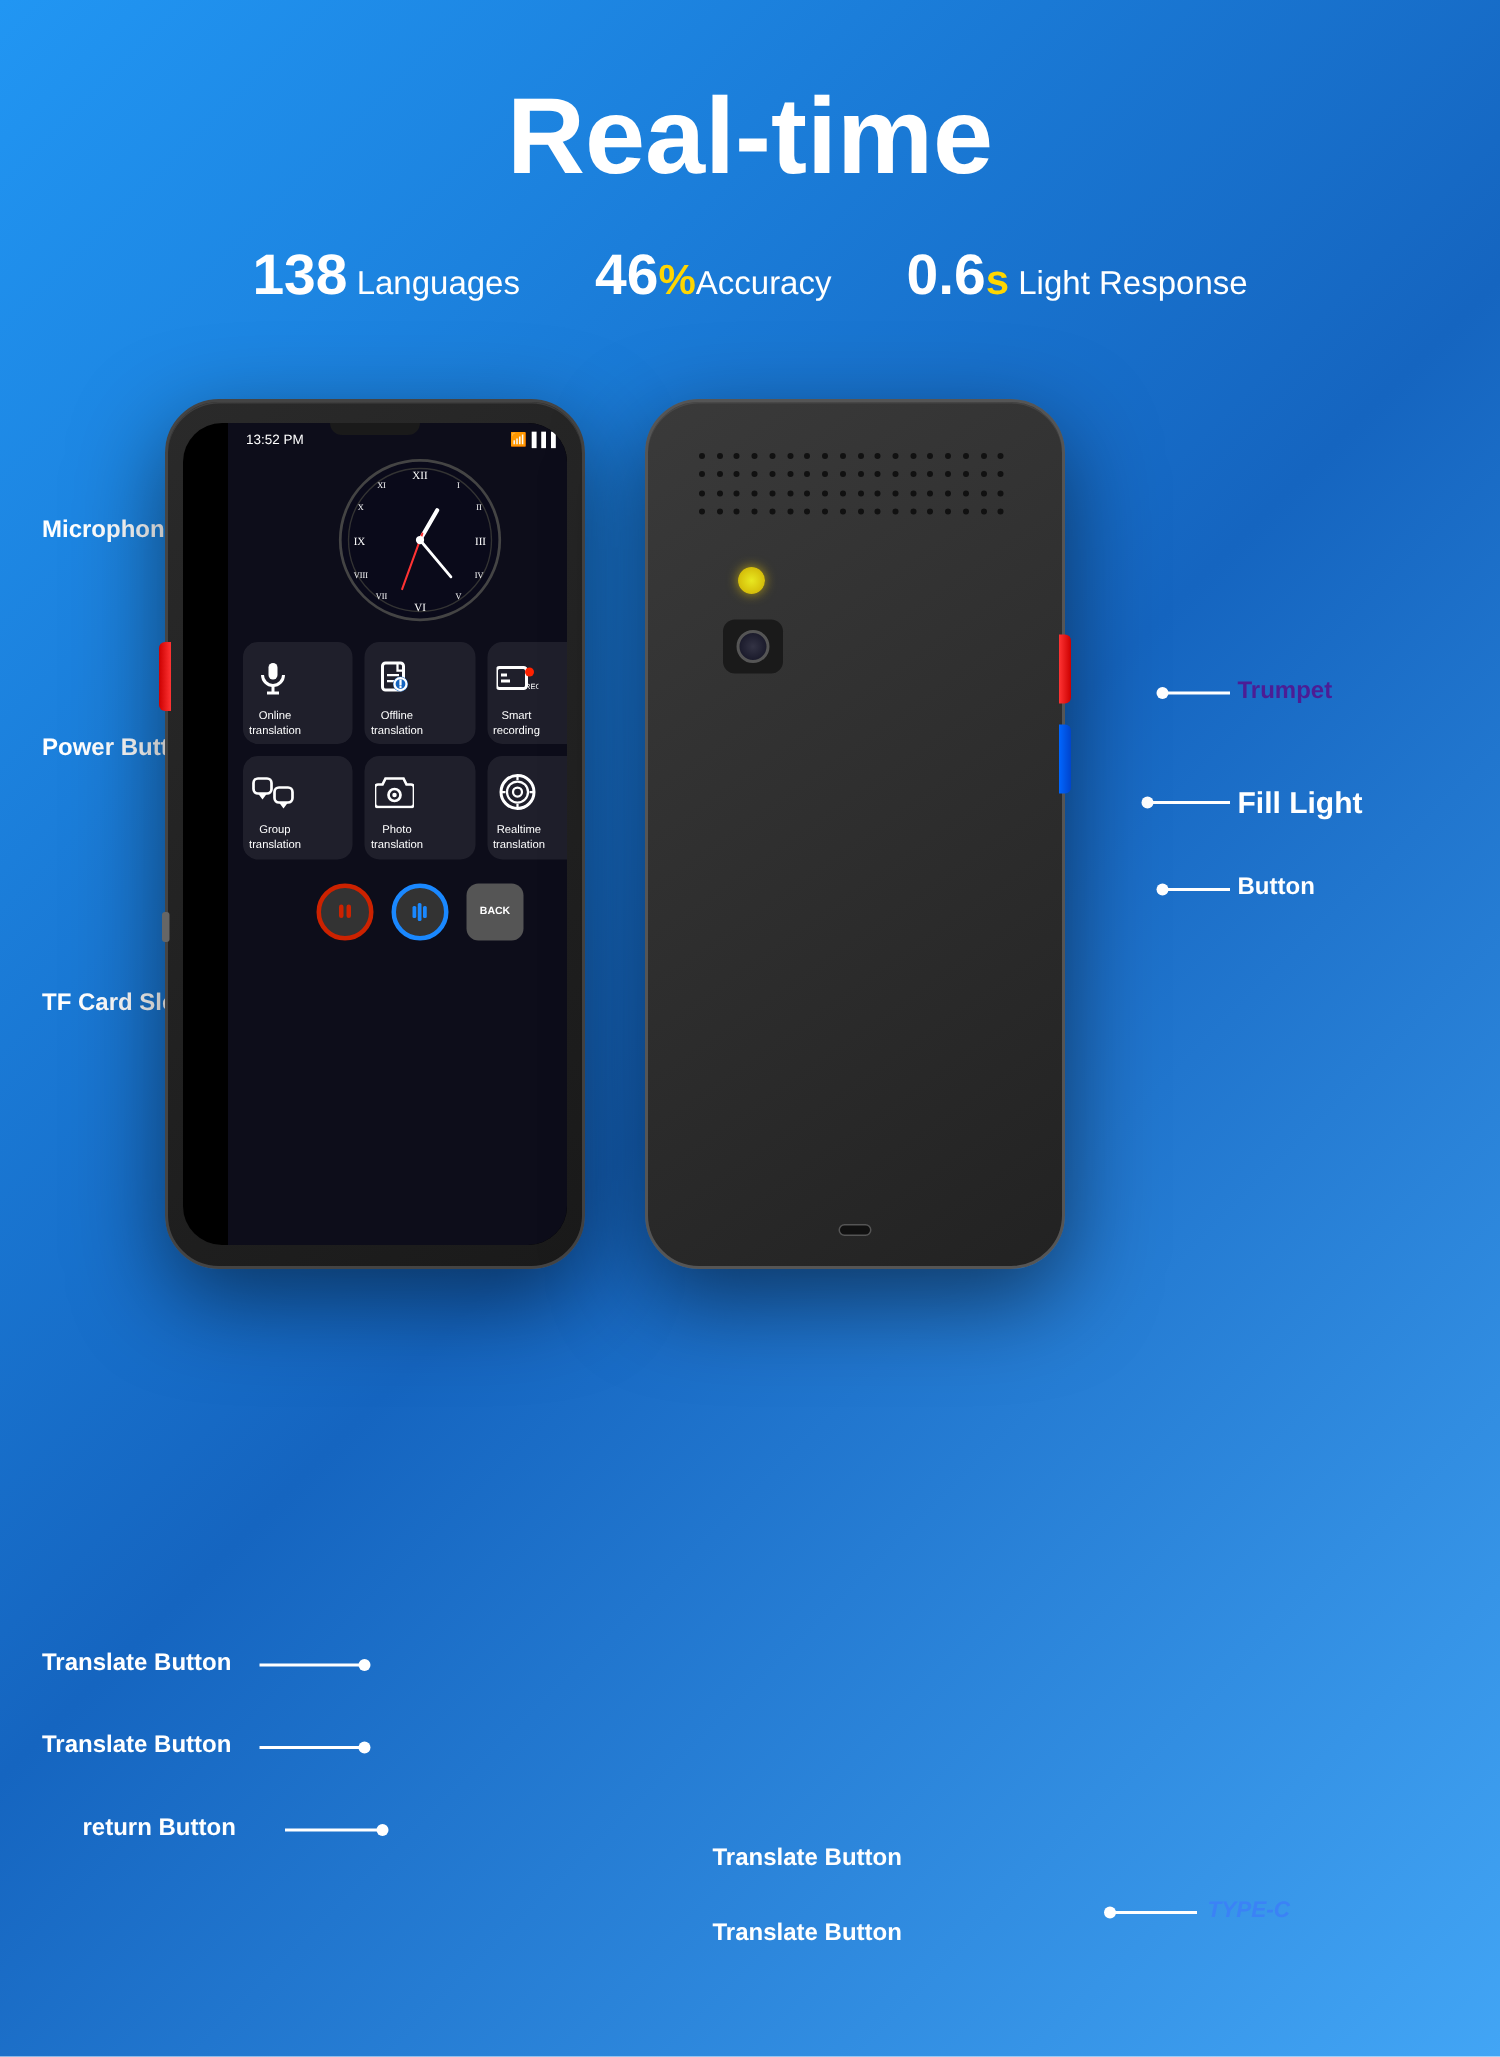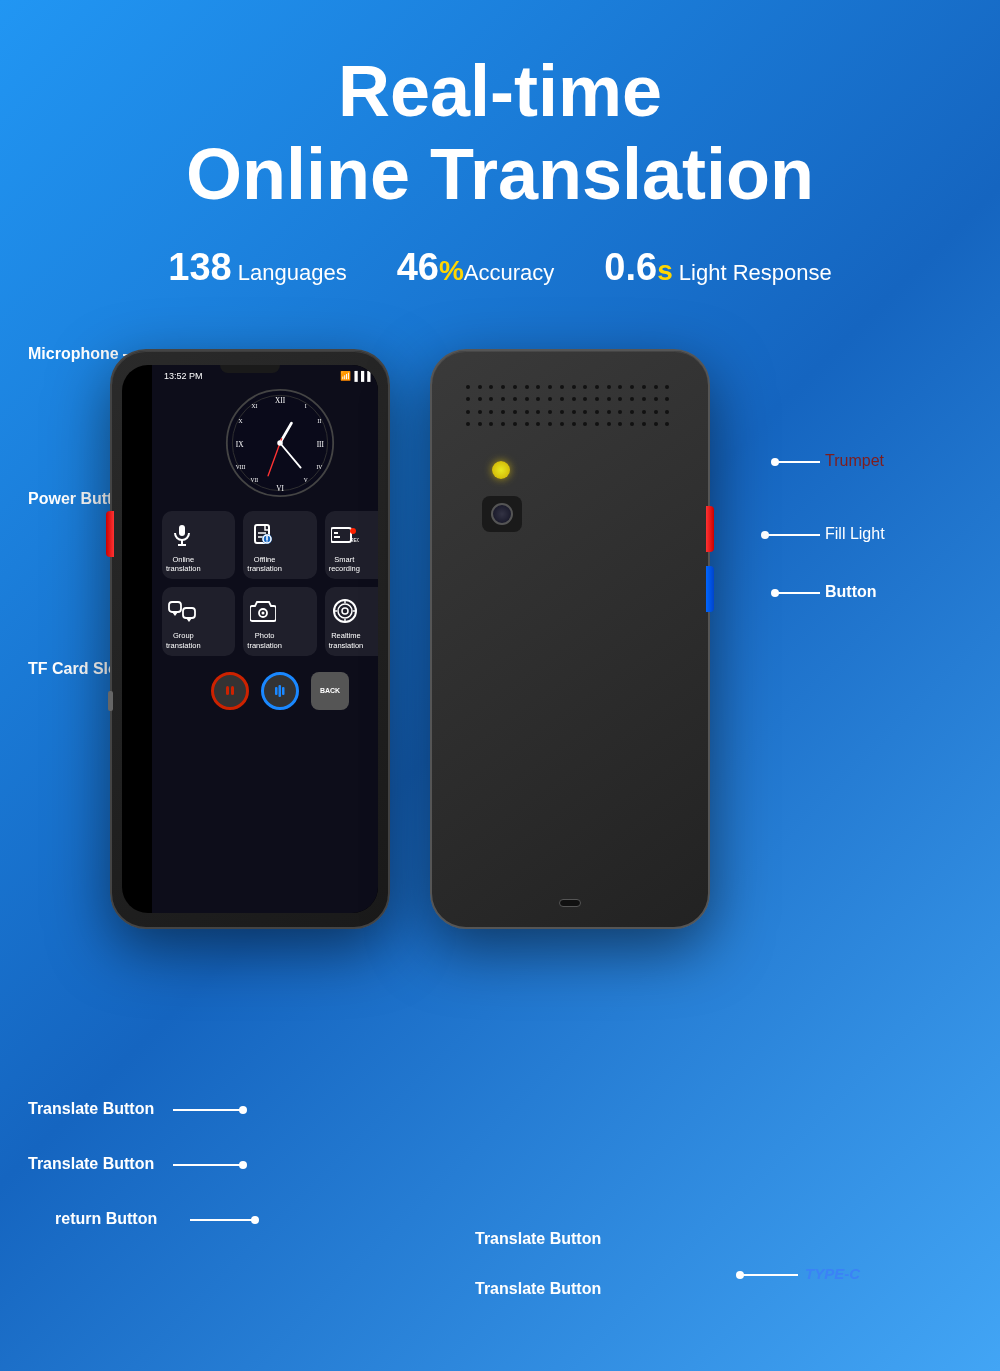--- a/index.html
+++ b/index.html
@@ -336,21 +336,20 @@
       font-size: 22px;
     }
 
   </style>
 </head>
 <body>
 
 <div class="header">
   <h1>
     <span>Real-time</span><br>
-    <span>Online Translation</span>
   </h1>
   <div class="stats-row">
     <div class="stat-item">
       <span class="stat-num">138</span><span class="stat-label-regular"> Languages</span>
     </div>
     <div class="stat-item">
       <span class="stat-num">46</span><span class="stat-unit">%</span><span class="stat-label-regular">Accuracy</span>
     </div>
     <div class="stat-item">
       <span class="stat-num">0.6</span><span class="stat-unit">s</span><span class="stat-label-regular"> Light Response</span>
@@ -643,29 +642,29 @@
 
 <div style="position:absolute; top:1210px; left:55px;">
   <span class="label" style="color:#fff;font-size:16px;font-weight:700;">return  Button</span>
   <svg style="position:absolute;top:10px;left:135px;overflow:visible;" width="80" height="2">
     <line x1="0" y1="0" x2="65" y2="0" stroke="white" stroke-width="2"></line>
     <circle cx="65" cy="0" r="4" fill="white"></circle>
   </svg>
 </div>
 
 <div style="position:absolute; top:452px; left:825px;">
-  <span class="label" style="color:#7f1d1d;font-size:16px;font-weight:400;">Trumpet</span>
+  <span class="label" style="color:#4c1d95;font-size:16px;font-weight:700;">Trumpet</span>
   <svg style="position:absolute;top:10px;left:-50px;overflow:visible;" width="60" height="2">
     <line x1="0" y1="0" x2="45" y2="0" stroke="white" stroke-width="2"></line>
     <circle cx="0" cy="0" r="4" fill="white"></circle>
   </svg>
 </div>
 
 <div style="position:absolute; top:525px; left:825px;">
-  <span class="label" style="color:#fff;font-size:16px;font-weight:400;text-align:right;">Fill Light</span>
+  <span class="label" style="color:#fff;font-size:20px;font-weight:700;text-align:right;">Fill Light</span>
   <svg style="position:absolute;top:10px;left:-60px;overflow:visible;" width="70" height="2">
     <line x1="0" y1="0" x2="55" y2="0" stroke="white" stroke-width="2"></line>
     <circle cx="0" cy="0" r="4" fill="white"></circle>
   </svg>
 </div>
 
 <div style="position:absolute; top:583px; left:825px;">
   <span class="label" style="color:#fff;font-size:16px;font-weight:700;">Button</span>
   <svg style="position:absolute;top:10px;left:-50px;overflow:visible;" width="60" height="2">
     <line x1="0" y1="0" x2="45" y2="0" stroke="white" stroke-width="2"></line>

